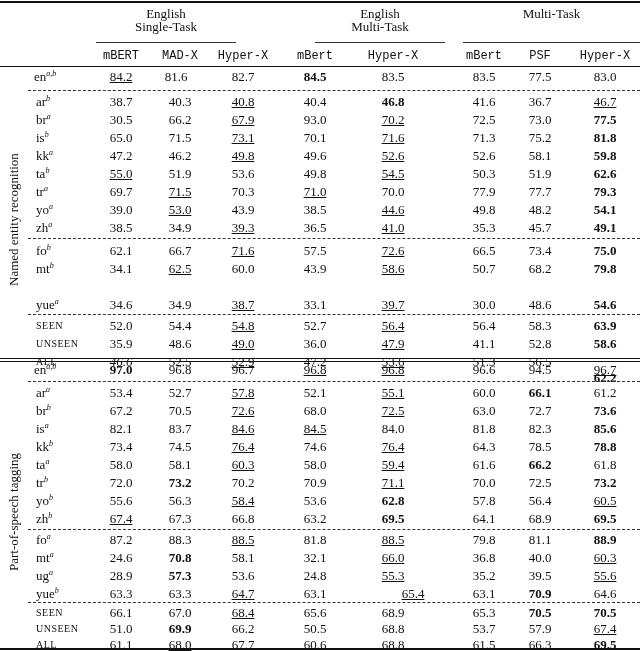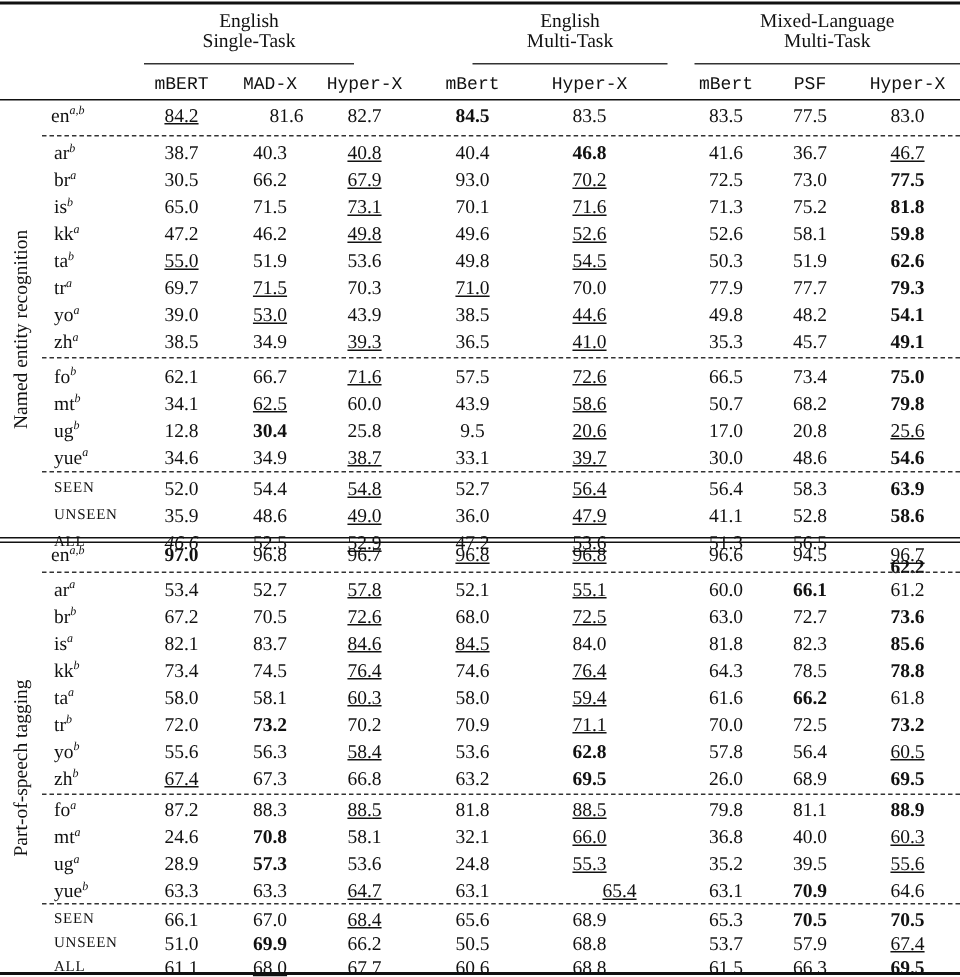--- a/index.html
+++ b/index.html
@@ -32,21 +32,20 @@
     <div>English</div>
     <div>Single-Task</div>
   </div>
 
   <div class="grp-head" style="left: 315px; top: 7px; width: 130px;">
     <div>English</div>
     <div>Multi-Task</div>
   </div>
 
   <div class="grp-head" style="left: 463px; top: 7px; width: 177px;">
-    <div>Mixed-Language</div>
     <div>Multi-Task</div>
   </div>
 
   <div id="grouprules"></div>
 
   <div id="colheads"></div>
   <div class="rule-head"></div>
 
   <div id="body"></div>
 
@@ -64,21 +63,21 @@
     <div class="colhead" style="left: 575px; width: 60px;">Hyper-X</div>
     <div class="double" style="top: 358px;"></div>
     <div class="double" style="top: 361px;"></div>
     <div class="section-title" style="left: 6px; top: 286.43px;">Named entity recognition</div>
     <div class="dash" style="top: 90px;"></div>
     <div class="dash" style="top: 238px;"></div>
     <div class="dash" style="top: 314px;"></div>
     <div class="row" style="top: 69px;">
       <span class="lbl" style="left: 34px;"><span>en</span><sup>a,b</sup></span>
       <span class="cell u" style="left: 101px;">84.2</span>
-      <span class="cell" style="left: 171px;">81.6</span>
+      <span class="cell" style="left: 156px;">81.6</span>
       <span class="cell" style="left: 223px;">82.7</span>
       <span class="cell b" style="left: 295px;">84.5</span>
       <span class="cell" style="left: 373px;">83.5</span>
       <span class="cell" style="left: 464px;">83.5</span>
       <span class="cell" style="left: 520px;">77.5</span>
       <span class="cell" style="left: 585px;">83.0</span>
     </div>
     <div class="row" style="top: 94px;">
       <span class="lbl"><span>ar</span><sup>b</sup></span>
       <span class="cell" style="left: 101px;">38.7</span>
@@ -181,31 +180,20 @@
     <div class="row" style="top: 261px;">
       <span class="lbl"><span>mt</span><sup>b</sup></span>
       <span class="cell" style="left: 101px;">34.1</span>
       <span class="cell u" style="left: 160px;">62.5</span>
       <span class="cell" style="left: 223px;">60.0</span>
       <span class="cell" style="left: 295px;">43.9</span>
       <span class="cell u" style="left: 373px;">58.6</span>
       <span class="cell" style="left: 464px;">50.7</span>
       <span class="cell" style="left: 520px;">68.2</span>
       <span class="cell b" style="left: 585px;">79.8</span>
-    </div>
-    <div class="row" style="top: 279px;">
-      <span class="lbl"><span>ug</span><sup>b</sup></span>
-      <span class="cell" style="left: 101px;">12.8</span>
-      <span class="cell b" style="left: 160px;">30.4</span>
-      <span class="cell" style="left: 223px;">25.8</span>
-      <span class="cell" style="left: 295px;">9.5</span>
-      <span class="cell u" style="left: 373px;">20.6</span>
-      <span class="cell" style="left: 464px;">17.0</span>
-      <span class="cell" style="left: 520px;">20.8</span>
-      <span class="cell u" style="left: 585px;">25.6</span>
     </div>
     <div class="row" style="top: 297px;">
       <span class="lbl"><span>yue</span><sup>a</sup></span>
       <span class="cell" style="left: 101px;">34.6</span>
       <span class="cell" style="left: 160px;">34.9</span>
       <span class="cell u" style="left: 223px;">38.7</span>
       <span class="cell" style="left: 295px;">33.1</span>
       <span class="cell u" style="left: 373px;">39.7</span>
       <span class="cell" style="left: 464px;">30.0</span>
       <span class="cell" style="left: 520px;">48.6</span>
@@ -336,21 +324,21 @@
       <span class="cell" style="left: 520px;">56.4</span>
       <span class="cell u" style="left: 585px;">60.5</span>
     </div>
     <div class="row" style="top: 511px;">
       <span class="lbl"><span>zh</span><sup>b</sup></span>
       <span class="cell u" style="left: 101px;">67.4</span>
       <span class="cell" style="left: 160px;">67.3</span>
       <span class="cell" style="left: 223px;">66.8</span>
       <span class="cell" style="left: 295px;">63.2</span>
       <span class="cell b" style="left: 373px;">69.5</span>
-      <span class="cell" style="left: 464px;">26.0</span>
+      <span class="cell" style="left: 464px;">64.1</span>
       <span class="cell" style="left: 520px;">68.9</span>
       <span class="cell b" style="left: 585px;">69.5</span>
     </div>
     <div class="row" style="top: 532px;">
       <span class="lbl"><span>fo</span><sup>a</sup></span>
       <span class="cell" style="left: 101px;">87.2</span>
       <span class="cell" style="left: 160px;">88.3</span>
       <span class="cell u" style="left: 223px;">88.5</span>
       <span class="cell" style="left: 295px;">81.8</span>
       <span class="cell u" style="left: 373px;">88.5</span>

